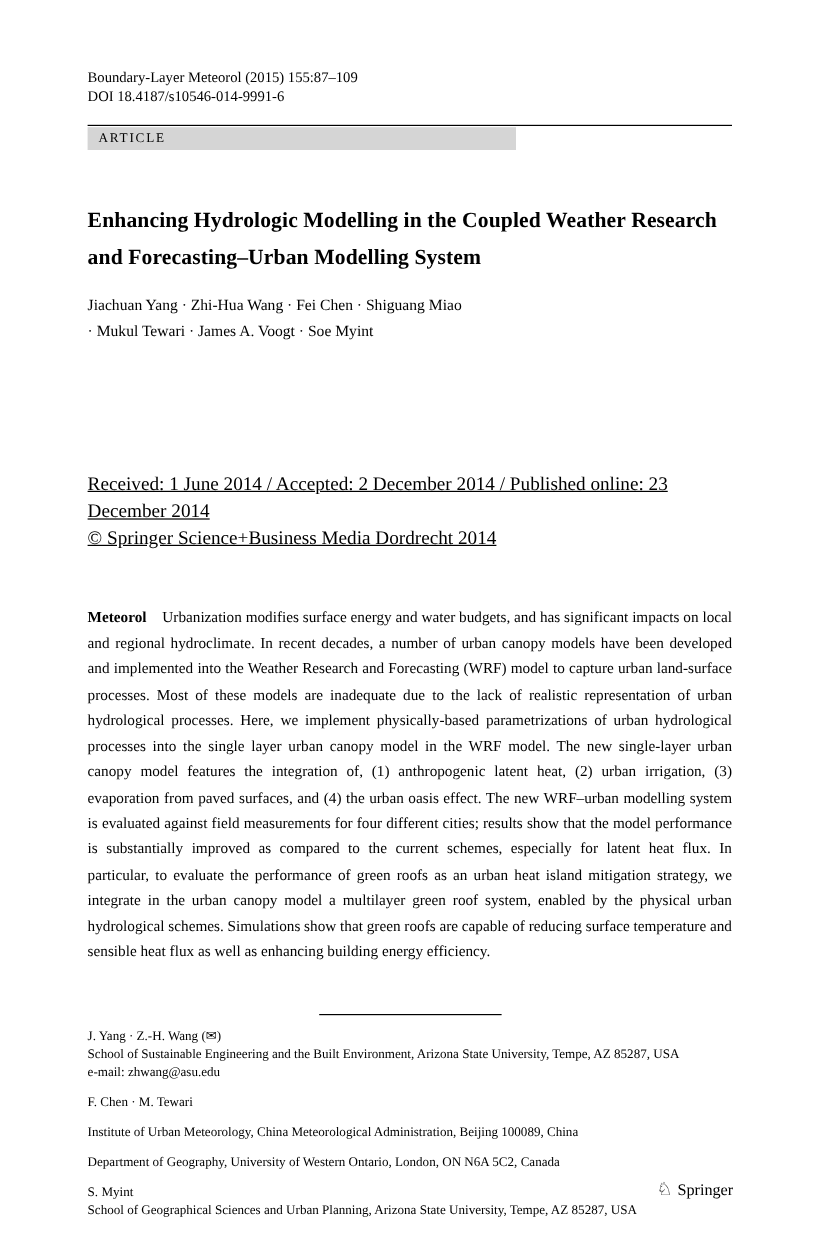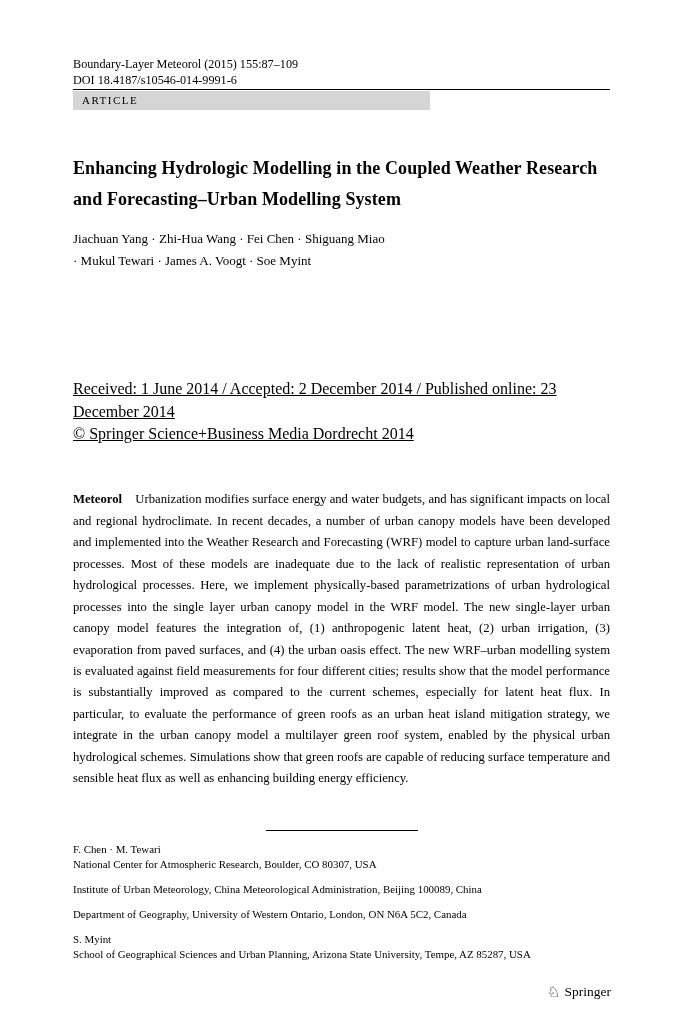--- a/index.html
+++ b/index.html
@@ -20,21 +20,21 @@
   }
   .content { width: 537px; }
 
   .journal-ref, .doi-line {
     font-size: 12.2px;
     line-height: 1.35;
   }
 
   .article-type-row {
     position: relative;
-    margin-top: 0;
+    margin-top: 15px;
     height: 22px;
   }
   .header-rule {
     position: absolute;
     top: 0; left: 0; right: 0;
     border-top: 1.6px solid #000;
   }
   .article-badge {
     position: absolute;
     top: 1.6px; left: 0;
@@ -134,22 +134,26 @@
 
     <p class="abstract">
       <span class="abstract-label">Meteorol</span>
       <span>Urbanization modifies surface energy and water budgets, and has significant impacts on local and regional hydroclimate. In recent decades, a number of urban canopy models have been developed and implemented into the Weather Research and Forecasting (WRF) model to capture urban land-surface processes. Most of these models are inadequate due to the lack of realistic representation of urban hydrological processes. Here, we implement physically-based parametrizations of urban hydrological processes into the single layer urban canopy model in the WRF model. The new single-layer urban canopy model features the integration of, (1) anthropogenic latent heat, (2) urban irrigation, (3) evaporation from paved surfaces, and (4) the urban oasis effect. The new WRF–urban modelling system is evaluated against field measurements for four different cities; results show that the model performance is substantially improved as compared to the current schemes, especially for latent heat flux. In particular, to evaluate the performance of green roofs as an urban heat island mitigation strategy, we integrate in the urban canopy model a multilayer green roof system, enabled by the physical urban hydrological schemes. Simulations show that green roofs are capable of reducing surface temperature and sensible heat flux as well as enhancing building energy efficiency.</span>
     </p>
 
     <hr class="footnote-rule">
 
     <div class="footnotes">
       <div class="footnote">
+        <div>J. Yang · Z.-H. Wang (✉)</div>
+        <div>School of Sustainable Engineering and the Built Environment, Arizona State University, Tempe, AZ 85287, USA</div>
+        <div>e-mail: zhwang@asu.edu</div>
+      </div>
+      <div class="footnote">
         <div>F. Chen · M. Tewari</div>
-        <div>National Center for Atmospheric Research, Boulder, CO 80307, USA</div>
       </div>
       <div class="footnote">
         <div>Institute of Urban Meteorology, China Meteorological Administration, Beijing 100089, China</div>
       </div>
       <div class="footnote">
         <div>Department of Geography, University of Western Ontario, London, ON N6A 5C2, Canada</div>
       </div>
       <div class="footnote">
         <div>S. Myint</div>
         <div>School of Geographical Sciences and Urban Planning, Arizona State University, Tempe, AZ 85287, USA</div>

